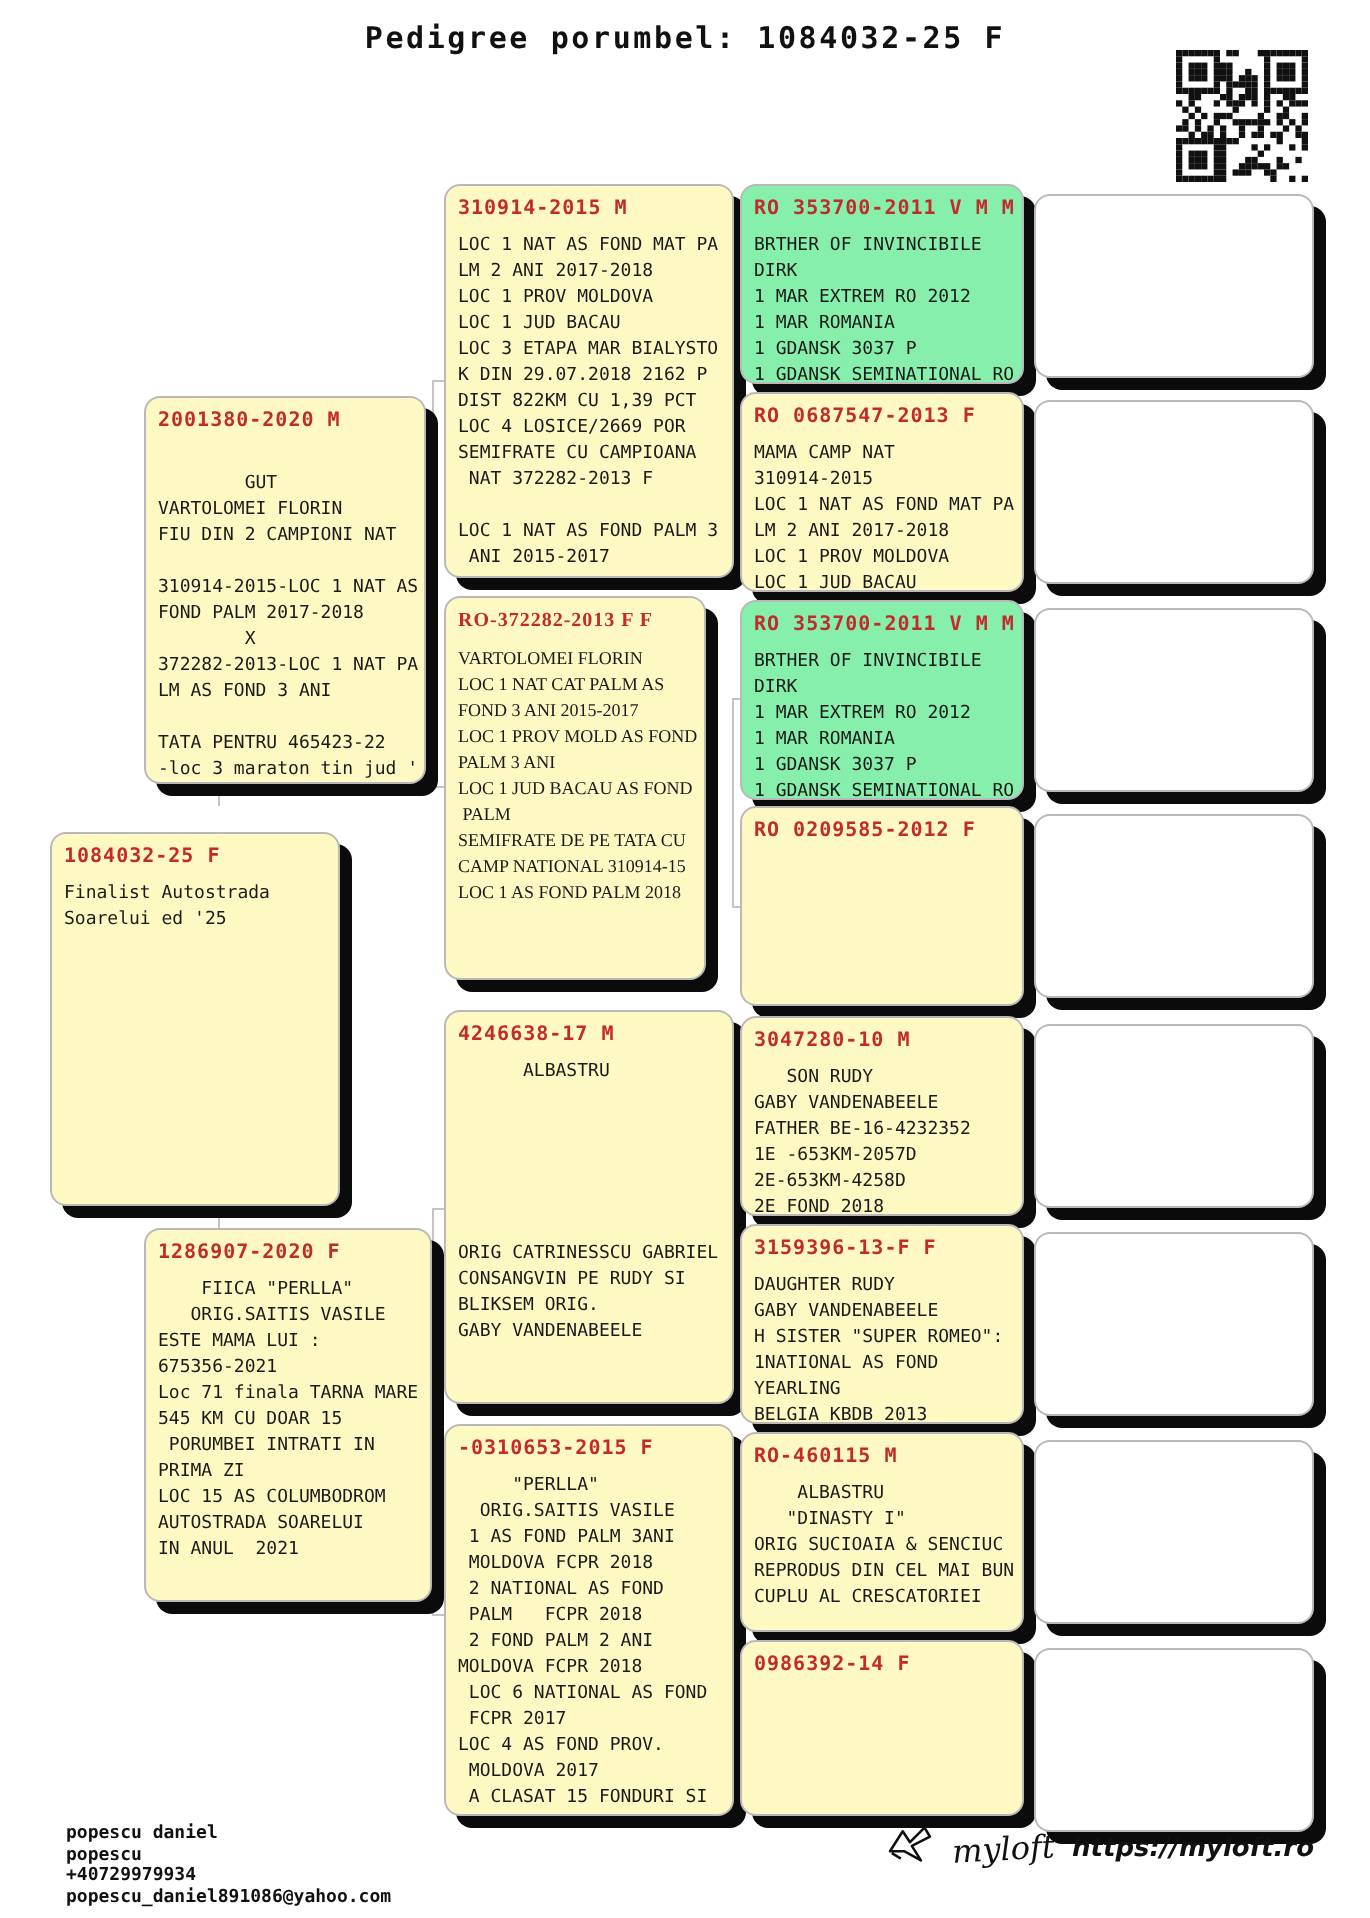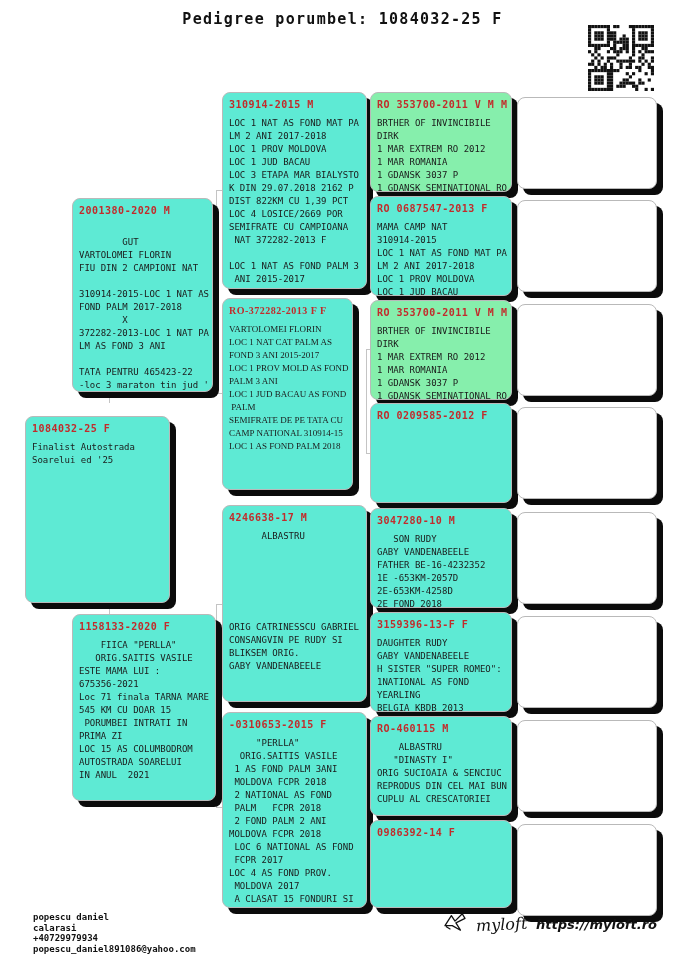--- a/index.html
+++ b/index.html
@@ -6,21 +6,21 @@
   body{
     width:685px;height:959px;background:#ffffff;position:relative;
     font-family:"DejaVu Sans Mono",monospace;color:#111;overflow:hidden;
   }
   .title{
     position:absolute;left:0;right:0;top:10px;text-align:center;
     font-weight:bold;font-size:15px;letter-spacing:1.3px;white-space:pre;
   }
   .qr{position:absolute;left:588px;top:25px;width:66px;height:66px;}
   .box{
-    position:absolute;background:#5eead4;border:1px solid #b9b9b9;border-radius:8px;
+    position:absolute;background:#fef9c3;border:1px solid #b9b9b9;border-radius:8px;
     box-shadow:6px 6px 0 0 #0b0b0b;padding:6px 6px;overflow:hidden;box-sizing:border-box;
   }
   .box.pink{background:#86efac;}
   .bh{color:#c22b2b;font-weight:bold;font-size:10px;letter-spacing:0.5px;white-space:pre;margin-bottom:7px;}
   .bb{font-size:9px;line-height:13px;white-space:pre;color:#1a1a1a;}
   .b0{left:25px;top:416px;width:145px;height:187px;}
   .b1{left:72px;top:198px;width:141px;height:194px;}
   .b2{left:72px;top:614px;width:144px;height:187px;}
   .b3{left:222px;top:92px;width:145px;height:197px;}
   .b4{left:222px;top:298px;width:131px;height:192px;font-family:Liberation Serif, serif;}
@@ -324,21 +324,21 @@
 FOND PALM 2017-2018
         X
 372282-2013-LOC 1 NAT PA
 LM AS FOND 3 ANI
 
 TATA PENTRU 465423-22
 -loc 3 maraton tin jud '
 23</div>
 </div>
 <div class="box b2">
-  <div class="bh">1158133-2020 F</div>
+  <div class="bh">1286907-2020 F</div>
   <div class="bb">    FIICA "PERLLA"
    ORIG.SAITIS VASILE
 ESTE MAMA LUI :
 675356-2021
 Loc 71 finala TARNA MARE
 545 KM CU DOAR 15
  PORUMBEI INTRATI IN
 PRIMA ZI
 LOC 15 AS COLUMBODROM
 AUTOSTRADA SOARELUI
@@ -468,21 +468,21 @@
 <div class="ebox e1"></div>
 <div class="ebox e2"></div>
 <div class="ebox e3"></div>
 <div class="ebox e4"></div>
 <div class="ebox e5"></div>
 <div class="ebox e6"></div>
 <div class="ebox e7"></div>
 
 <div class="contact">
   <div>popescu daniel</div>
-  <div>calarasi</div>
+  <div>popescu</div>
   <div>+40729979934</div>
   <div>popescu_daniel891086@yahoo.com</div>
 </div>
 
 <div class="brand">
   <span>
     <svg width="24" height="20" viewBox="0 0 26 22">
       <path d="M2 15 L9 4 L13 10 L21 2 L24 7 L14 12 L19 20 L10 15 Z M3 16 L8 19" fill="none" stroke="#111" stroke-width="1.4" stroke-linejoin="round"></path>
     </svg>
   </span>

